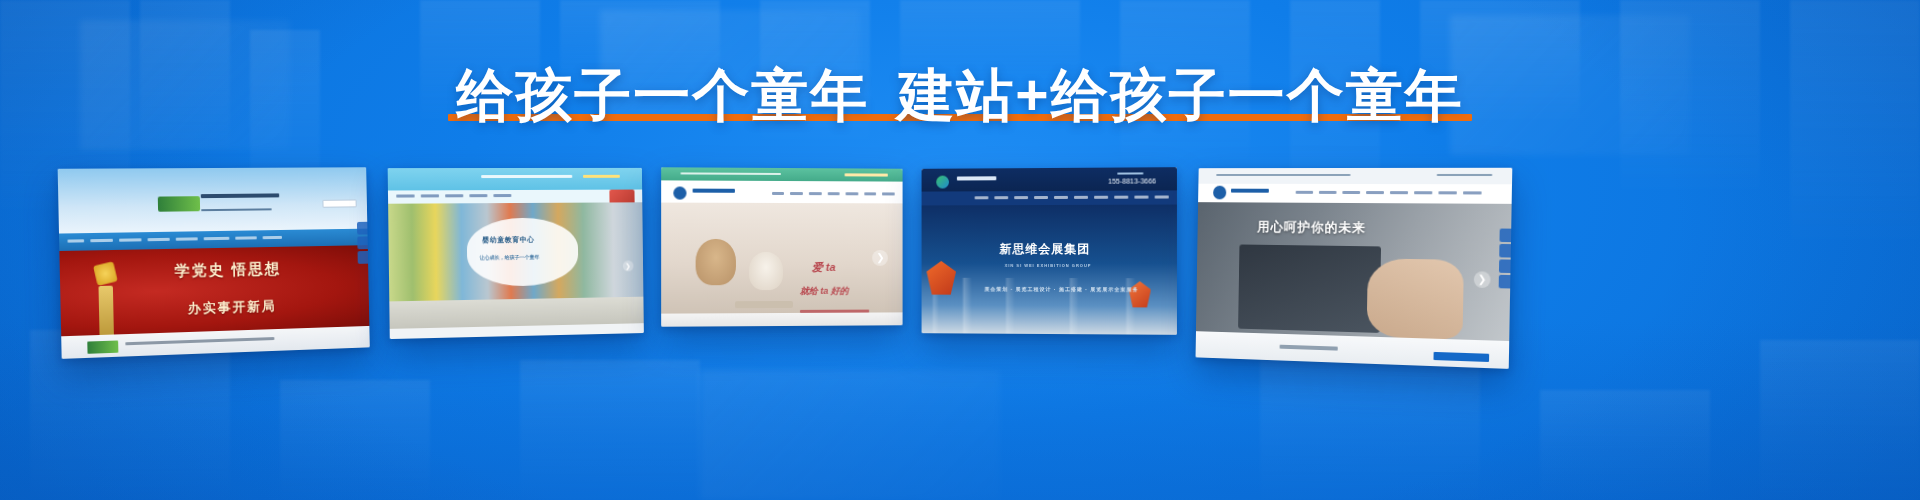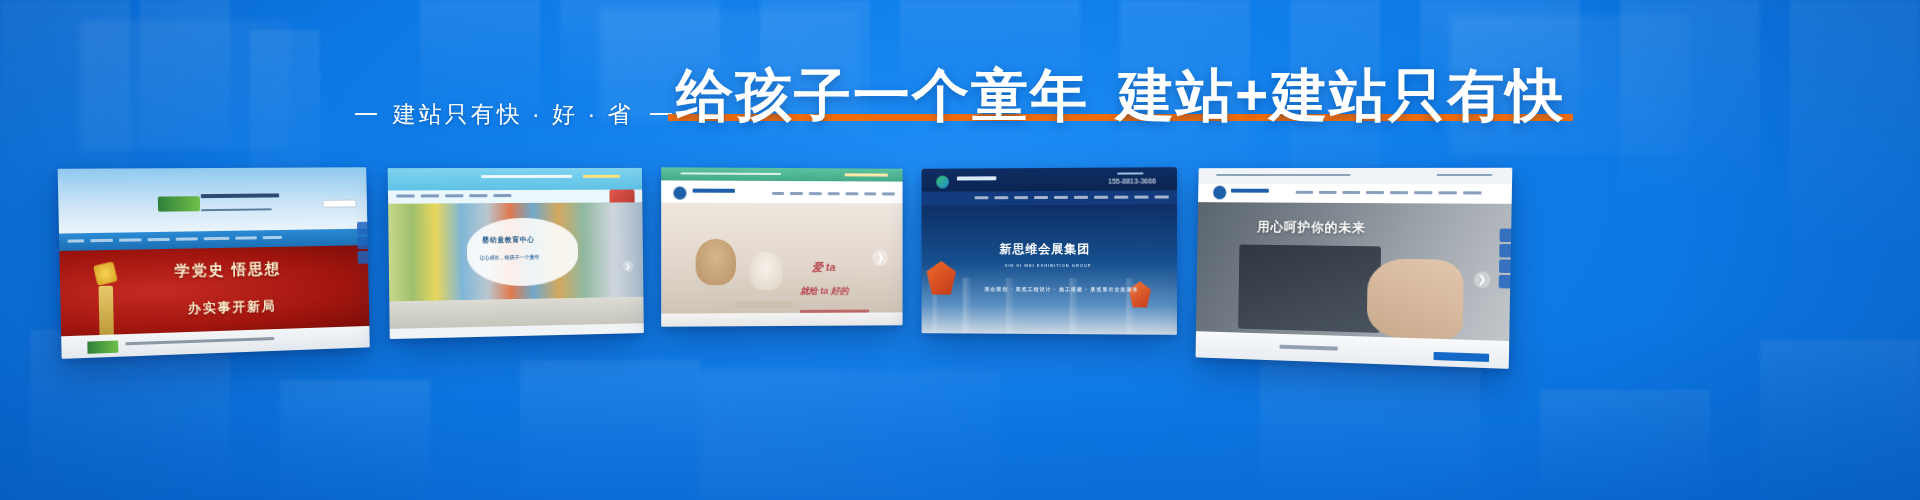--- a/index.html
+++ b/index.html
@@ -222,30 +222,25 @@
 
   <div class="bg-ghost" style="left:80px;top:20px;width:210px;height:130px;"></div>
   <div class="bg-ghost" style="left:600px;top:10px;width:260px;height:110px;"></div>
   <div class="bg-ghost" style="left:1450px;top:15px;width:240px;height:140px;"></div>
   <div class="bg-ghost" style="left:700px;top:370px;width:300px;height:130px;"></div>
 
   <div class="bg-wash"></div>
   <div class="bg-vignette"></div>
 
   <div class="headline">
-    <div class="eyebrow">
-      <span class="dash"></span>
-      <span>建站只有快 · 好 · 省</span>
-      <span class="dash"></span>
-    </div>
 
     <div class="title-wrap">
       <div class="title-underline"></div>
       <div class="title">
-        <span>给孩子一个童年</span><span class="gap"></span><span>建站+建站只有快</span>
+        <span>给孩子一个童年</span><span class="gap"></span><span>建站+给孩子一个童年</span>
       </div>
     </div>
   </div>
 
   <div class="strip">
 
     <div class="shot" id="shot1">
       <div class="inner">
         <div class="sky"></div>
         <div class="sc-logo" style="left:31%;top:15%;width:42px;height:15px;background:linear-gradient(90deg,#2f7f3a,#6fbf4a);"></div>

